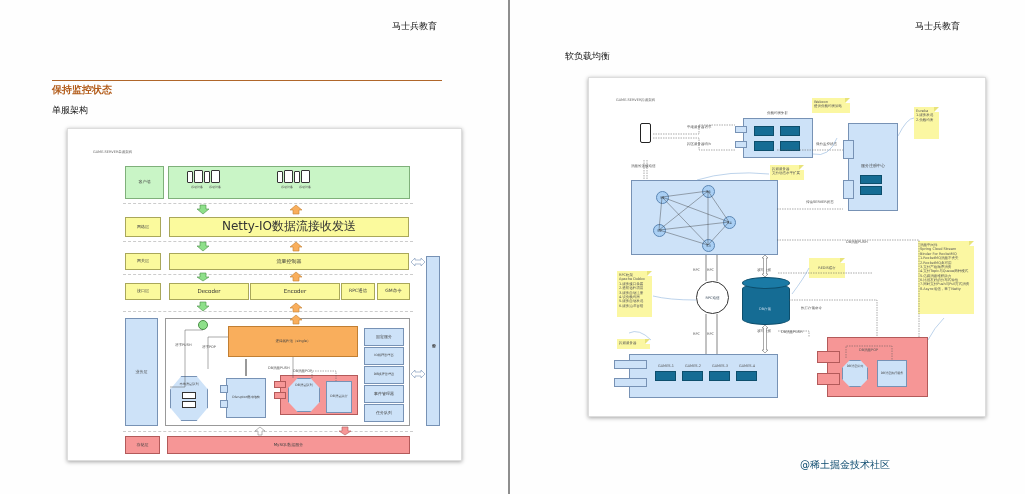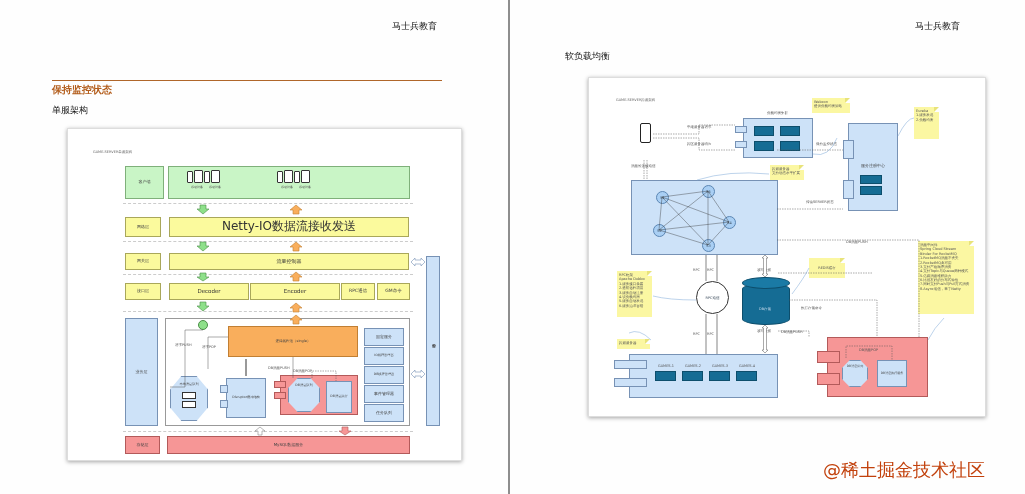--- a/index.html
+++ b/index.html
@@ -16,21 +16,21 @@
   .fig-caption { position: absolute; font-size: 3.5px; color: #666; white-space: nowrap; }
   .box { position: absolute; border: 1px solid #8a8a8a; display: flex; align-items: center; justify-content: center; text-align: center; font-size: 4px; color: #444; line-height: 1.1; }
   .green { background: #c9f5c6; border-color: #7fb07a; }
   .yellow { background: #fbfa9d; border-color: #a9a75a; }
   .blue { background: #cde2f8; border-color: #7792b5; }
   .orange { background: #f9ae5c; border-color: #c17f33; }
   .red { background: #f69696; border-color: #b35a5a; }
   .white { background: #fff; border-color: #999; }
   .lbl-lg { font-size: 12px; color: #333; }
   .dots { position: absolute; height: 0; border-top: 1px dashed #ccc; }
-  .watermark { position: absolute; left: 823px; top: 458px; font-size: 18px; color: #c2410c; white-space: nowrap; }
+  .watermark { position: absolute; left: 800px; top: 458px; font-size: 10px; color: #0c4a6e; white-space: nowrap; }
   .note { position: absolute; background: #fbf7a2; font-size: 3.5px; color: #555; padding: 2px; line-height: 1.25; white-space: pre-line; }
   .note:after { content: ""; position: absolute; right: 0; top: 0; border-left: 5px solid #e8e37a; border-bottom: 5px solid #fefefe; }
   .tiny { position: absolute; font-size: 3.5px; color: #555; white-space: nowrap; }
   .server-rack { position: absolute; background: #156c94; border: 1px solid #0d4e6c; }
   .circle { position: absolute; border-radius: 50%; background: #a9cff4; border: 1px solid #5c87b4; display:flex; align-items:center; justify-content:center; font-size: 3.5px; color:#345; }
   svg.overlay { position: absolute; left: 0; top: 0; overflow: visible; pointer-events: none; }
 </style>
 </head>
 <body>
 

